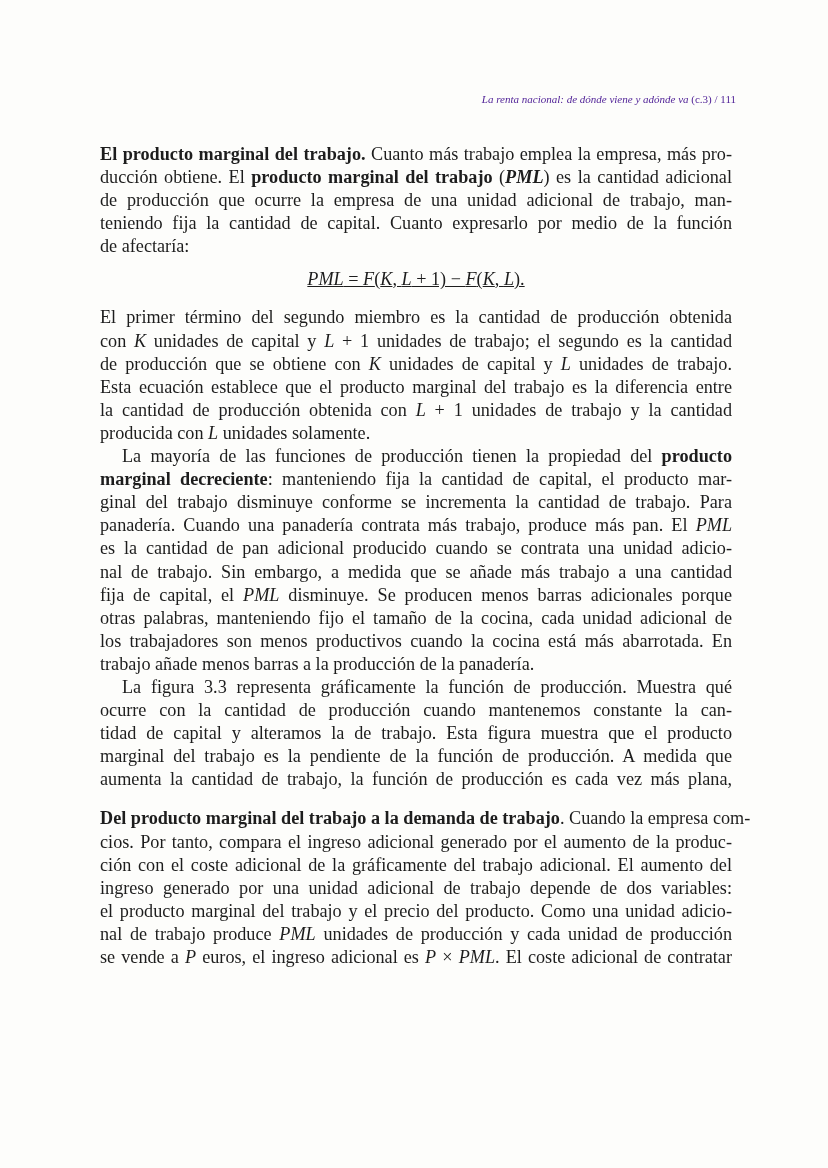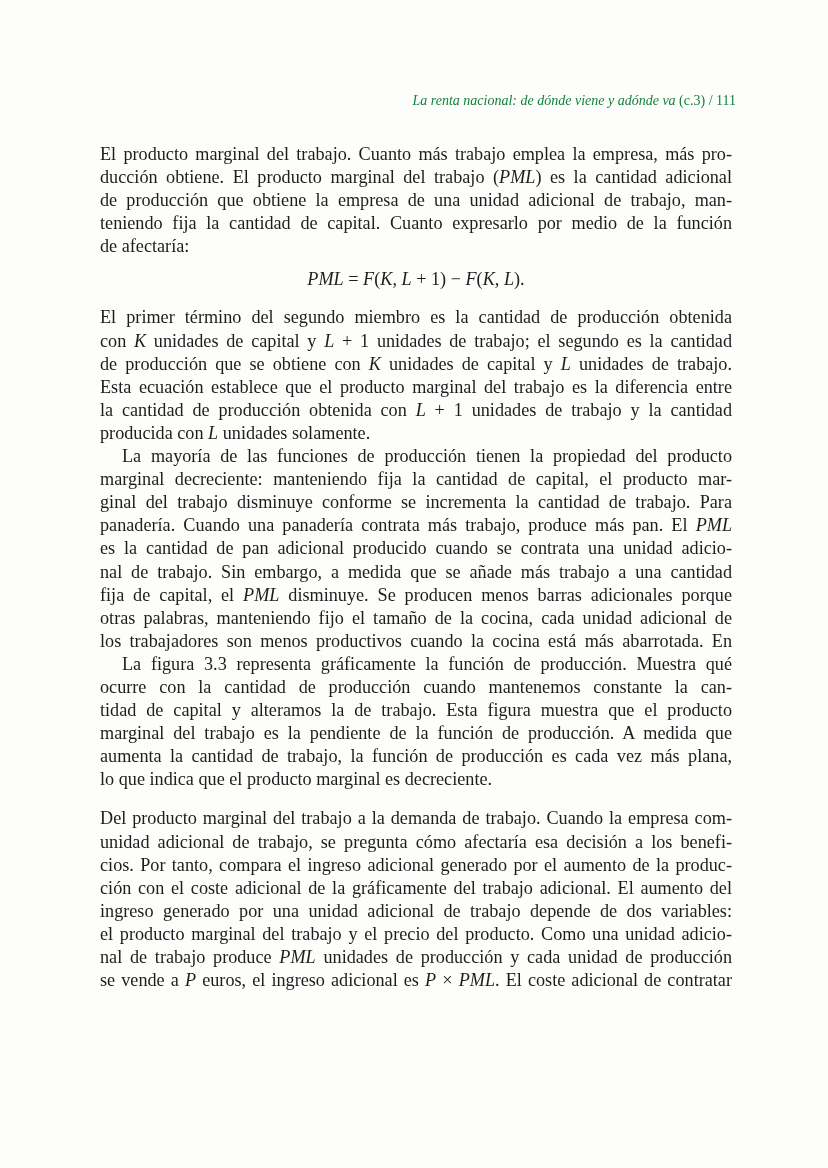--- a/index.html
+++ b/index.html
@@ -7,22 +7,22 @@
     width: 828px; height: 1168px;
     background: #fdfdfb;
     position: relative;
     overflow: hidden;
     font-family: "Liberation Serif", "DejaVu Serif", serif;
     color: #1d1d1d;
   }
   .running-head {
     position: absolute;
     right: 92px; top: 93px;
-    font-size: 14px;
-    color: #15803d;
+    font-size: 11px;
+    color: #4c1d95;
     white-space: nowrap;
   }
   .running-head i { font-style: italic; }
   .page-body {
     position: absolute;
     left: 100px; width: 632px;
     top: 143px;
   }
   .line {
     display: block;
@@ -35,42 +35,43 @@
     overflow: visible;
   }
   .line.last { text-align-last: left; }
   .line.indent { padding-left: 22px; }
   .formula {
     display: block;
     text-align: center;
     font-size: 18.2px;
     height: 23px; line-height: 23px;
     margin: 10px 0 15px 0;
+    text-decoration: underline;
   }
   .gap { display: block; height: 16px; }
-  b { font-weight: normal; }
+  b { font-weight: bold; }
   i { font-style: italic; }
 </style>
 </head>
 <body>
 
 <div class="running-head">
   <i>La renta nacional: de dónde viene y adónde va</i>
   <span>(c.3)</span>
   <span>/</span>
   <span>111</span>
 </div>
 
 <div class="page-body">
 
   <div>
     <div>
       <span class="line"><b>El producto marginal del trabajo</b><b>.</b> Cuanto más trabajo emplea la empresa, más pro-</span>
       <span class="line">ducción obtiene. El <b>producto marginal del trabajo</b> (<b><i>PML</i></b>) es la cantidad adicional</span>
-      <span class="line">de producción que obtiene la empresa de una unidad adicional de trabajo, man-</span>
+      <span class="line">de producción que ocurre la empresa de una unidad adicional de trabajo, man-</span>
       <span class="line">teniendo fija la cantidad de capital. Cuanto expresarlo por medio de la función</span>
       <span class="line last">de afectaría:</span>
     </div>
 
     <div class="formula"><i>PML</i> = <i>F</i>(<i>K</i>, <i>L</i> + 1) − <i>F</i>(<i>K</i>, <i>L</i>).</div>
 
     <div>
       <span class="line">El primer término del segundo miembro es la cantidad de producción obtenida</span>
       <span class="line">con <i>K</i> unidades de capital y <i>L</i> + 1 unidades de trabajo; el segundo es la cantidad</span>
       <span class="line">de producción que se obtiene con <i>K</i> unidades de capital y <i>L</i> unidades de trabajo.</span>
@@ -82,38 +83,37 @@
     <div>
       <span class="line indent">La mayoría de las funciones de producción tienen la propiedad del <b>producto</b></span>
       <span class="line"><b>marginal decreciente</b>: manteniendo fija la cantidad de capital, el producto mar-</span>
       <span class="line">ginal del trabajo disminuye conforme se incrementa la cantidad de trabajo. Para</span>
       <span class="line">panadería. Cuando una panadería contrata más trabajo, produce más pan. El <i>PML</i></span>
       <span class="line">es la cantidad de pan adicional producido cuando se contrata una unidad adicio-</span>
       <span class="line">nal de trabajo. Sin embargo, a medida que se añade más trabajo a una cantidad</span>
       <span class="line">fija de capital, el <i>PML</i> disminuye. Se producen menos barras adicionales porque</span>
       <span class="line">otras palabras, manteniendo fijo el tamaño de la cocina, cada unidad adicional de</span>
       <span class="line">los trabajadores son menos productivos cuando la cocina está más abarrotada. En</span>
+      <span class="line last">trabajo añade menos barras a la producción de la panadería.</span>
     </div>
 
     <div>
       <span class="line indent">La figura 3.3 representa gráficamente la función de producción. Muestra qué</span>
       <span class="line">ocurre con la cantidad de producción cuando mantenemos constante la can-</span>
       <span class="line">tidad de capital y alteramos la de trabajo. Esta figura muestra que el producto</span>
       <span class="line">marginal del trabajo es la pendiente de la función de producción. A medida que</span>
       <span class="line">aumenta la cantidad de trabajo, la función de producción es cada vez más plana,</span>
-      <span class="line last">lo que indica que el producto marginal es decreciente.</span>
     </div>
   </div>
 
   <span class="gap"></span>
 
   <div>
     <div>
       <span class="line"><b>Del producto marginal del trabajo a la demanda de trabajo</b>. Cuando la empresa com-</span>
-      <span class="line">unidad adicional de trabajo, se pregunta cómo afectaría esa decisión a los benefi-</span>
       <span class="line">cios. Por tanto, compara el ingreso adicional generado por el aumento de la produc-</span>
       <span class="line">ción con el coste adicional de la gráficamente del trabajo adicional. El aumento del</span>
       <span class="line">ingreso generado por una unidad adicional de trabajo depende de dos variables:</span>
       <span class="line">el producto marginal del trabajo y el precio del producto. Como una unidad adicio-</span>
       <span class="line">nal de trabajo produce <i>PML</i> unidades de producción y cada unidad de producción</span>
       <span class="line">se vende a <i>P</i> euros, el ingreso adicional es <i>P</i> × <i>PML</i>. El coste adicional de contratar</span>
     </div>
   </div>
 </div>
 

